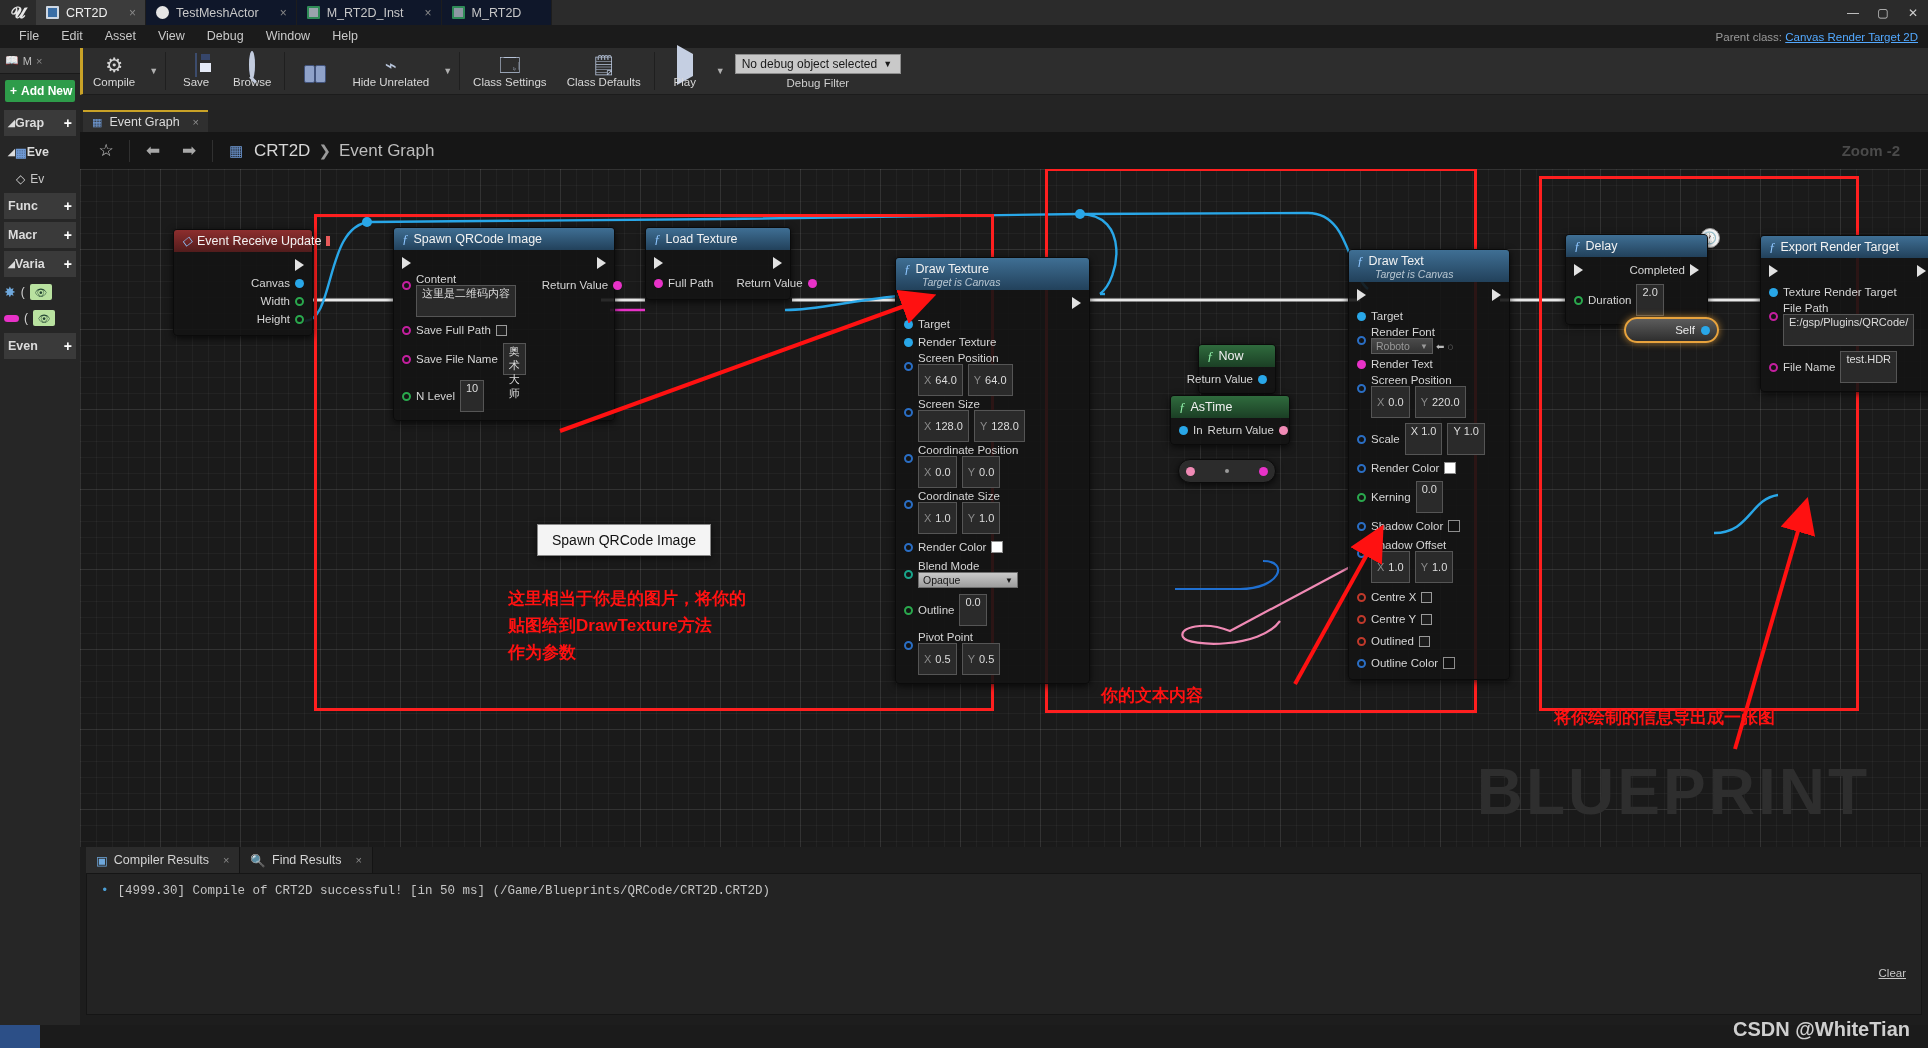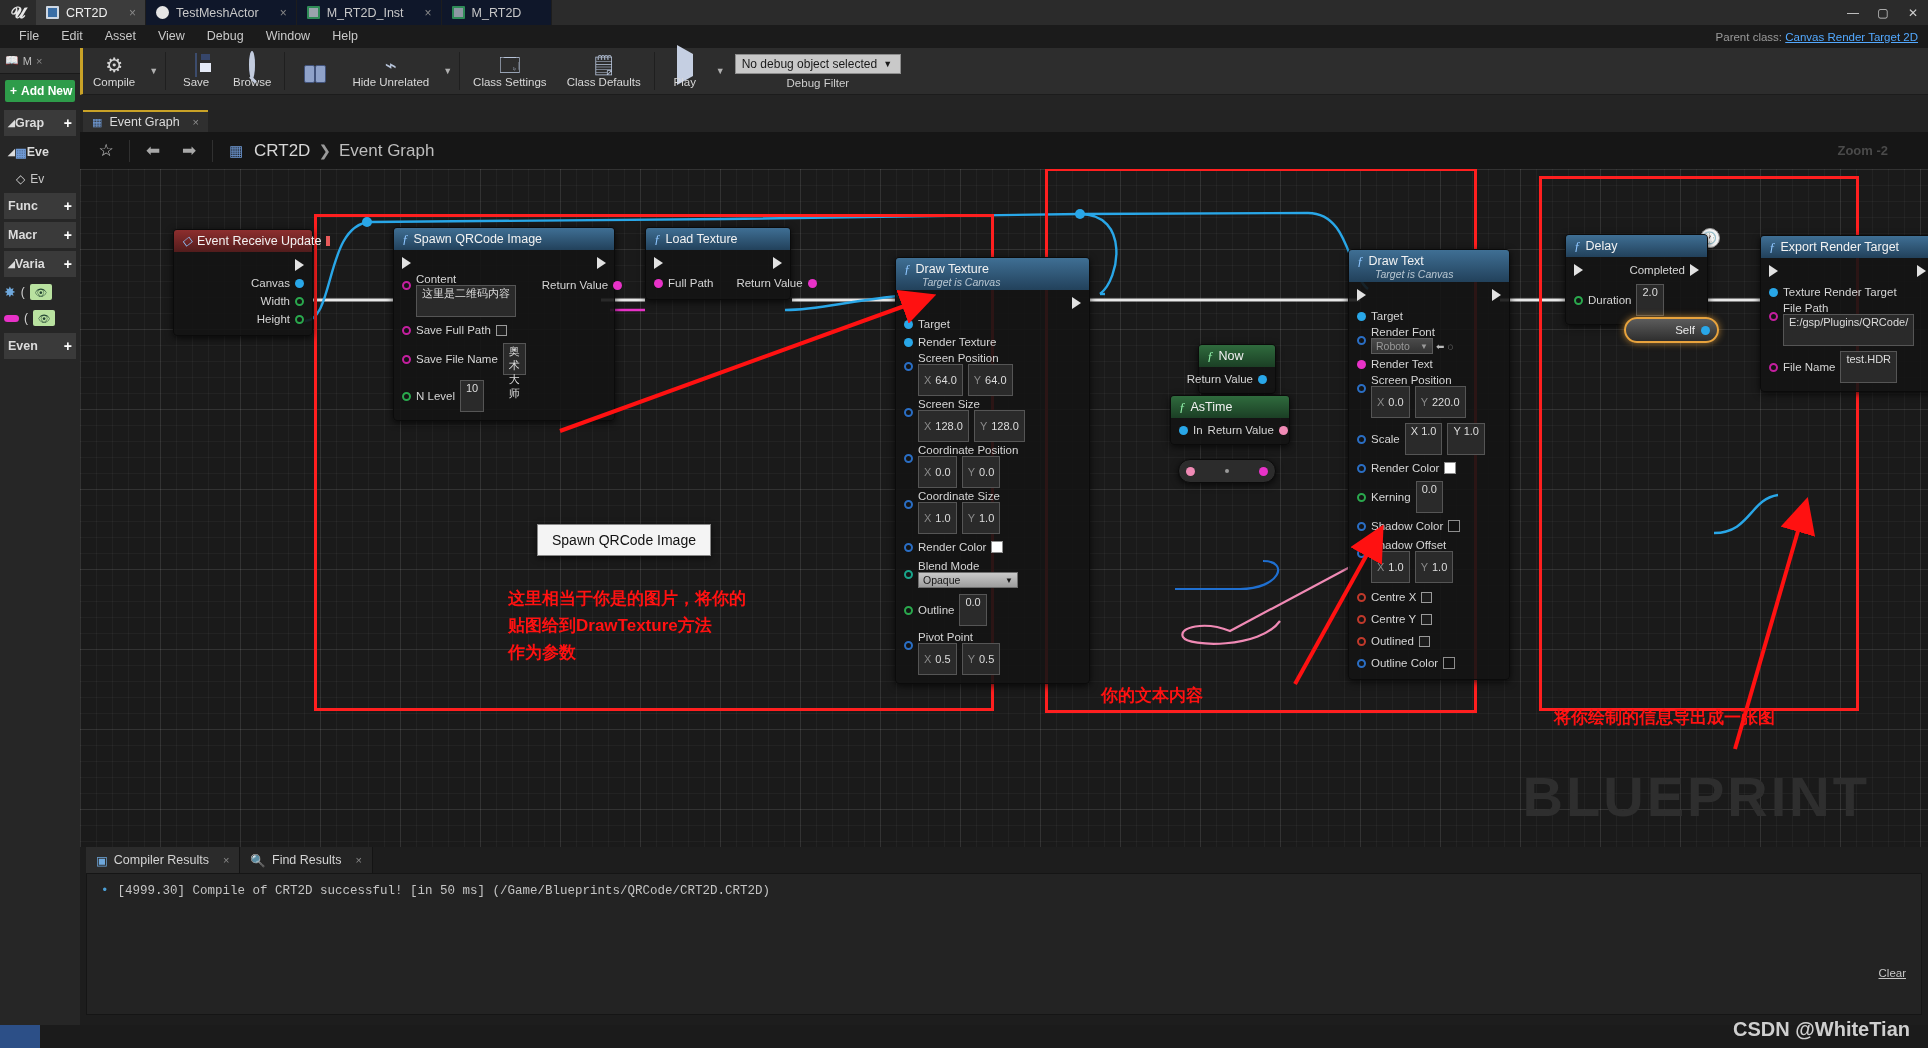--- a/index.html
+++ b/index.html
@@ -93,35 +93,35 @@
   .gtab .x { color:#8f8f8f; margin-left:6px; font-size:11px; }
 
   
   .crumbbar { position:absolute; left:80px; top:132px; width:1848px; height:37px; background:#161616;
               display:flex; align-items:center; padding-left:8px; gap:0; }
   .cb-btn { width:36px;height:37px;display:flex;align-items:center;justify-content:center;color:#d0d0d0;font-size:17px; }
   .cb-sep { width:1px;height:22px;background:#303030;margin:0 5px; }
   .crumb { font-size:17px; color:#d8d8d8; }
   .crumb.cur { color:#bdbdbd; }
   .crumb-arrow { color:#9a9a9a; font-size:15px; margin:0 8px; }
-  .zoomlbl { margin-left:auto; padding-right:40px; color:#4a4a4a; font-size:13px; font-weight:bold; }
+  .zoomlbl { margin-left:auto; padding-right:28px; color:#4a4a4a; font-size:15px; font-weight:bold; }
 
   
   .canvas {
     position:absolute; left:80px; top:169px; width:1848px; height:678px;
     background:#1a1a1a;
     background-image:
       linear-gradient(to right, rgba(255,255,255,.035) 1px, transparent 1px),
       linear-gradient(to bottom, rgba(255,255,255,.035) 1px, transparent 1px),
       linear-gradient(to right, rgba(255,255,255,.07) 1px, transparent 1px),
       linear-gradient(to bottom, rgba(255,255,255,.07) 1px, transparent 1px);
     background-size: 16px 16px, 16px 16px, 80px 80px, 80px 80px;
     overflow:hidden;
   }
-  .watermark { position:absolute; right:58px; bottom:18px; font-size:56px; font-weight:bold;
+  .watermark { position:absolute; right:58px; bottom:18px; font-size:64px; font-weight:bold;
                color:#2e2e2e; letter-spacing:3px; font-family:"Liberation Sans", sans-serif;}
 
   
   .node { position:absolute; background:#141414e6; border:1px solid #0b0b0b; border-radius:4px;
           box-shadow:0 2px 7px rgba(0,0,0,.7); }
   .node-hdr { height:22px; border-radius:3px 3px 0 0;
               background:linear-gradient(to bottom,#3f6f94,#22415b);
               display:flex; align-items:center; gap:5px; padding:0 8px; }
   .node-hdr.tall { height:32px; flex-direction:column; align-items:flex-start; justify-content:center; gap:0;}
   .node-hdr .ftitle { color:#f2f2f2; font-size:12.5px; white-space:nowrap; }

